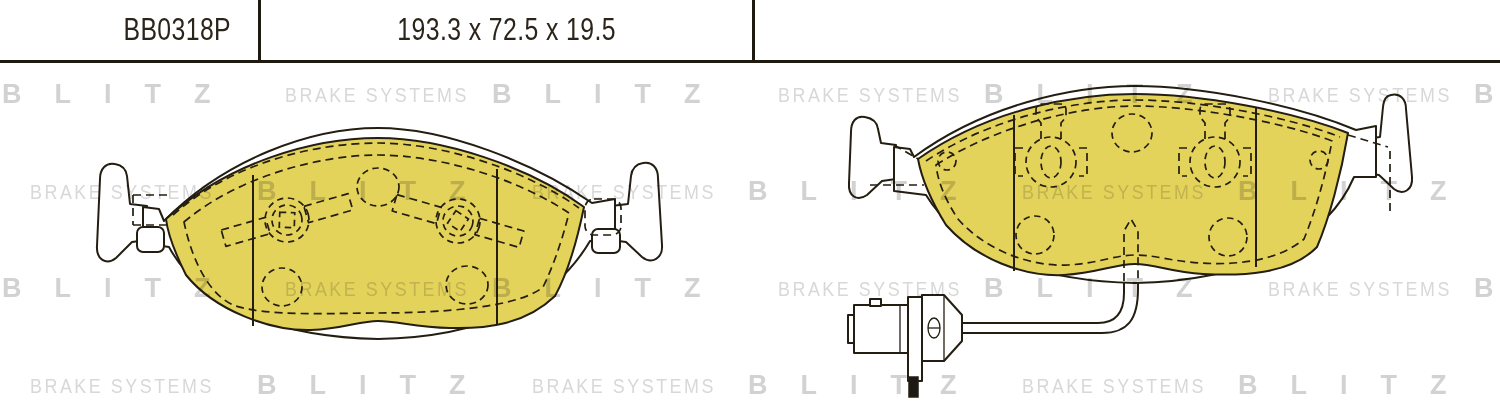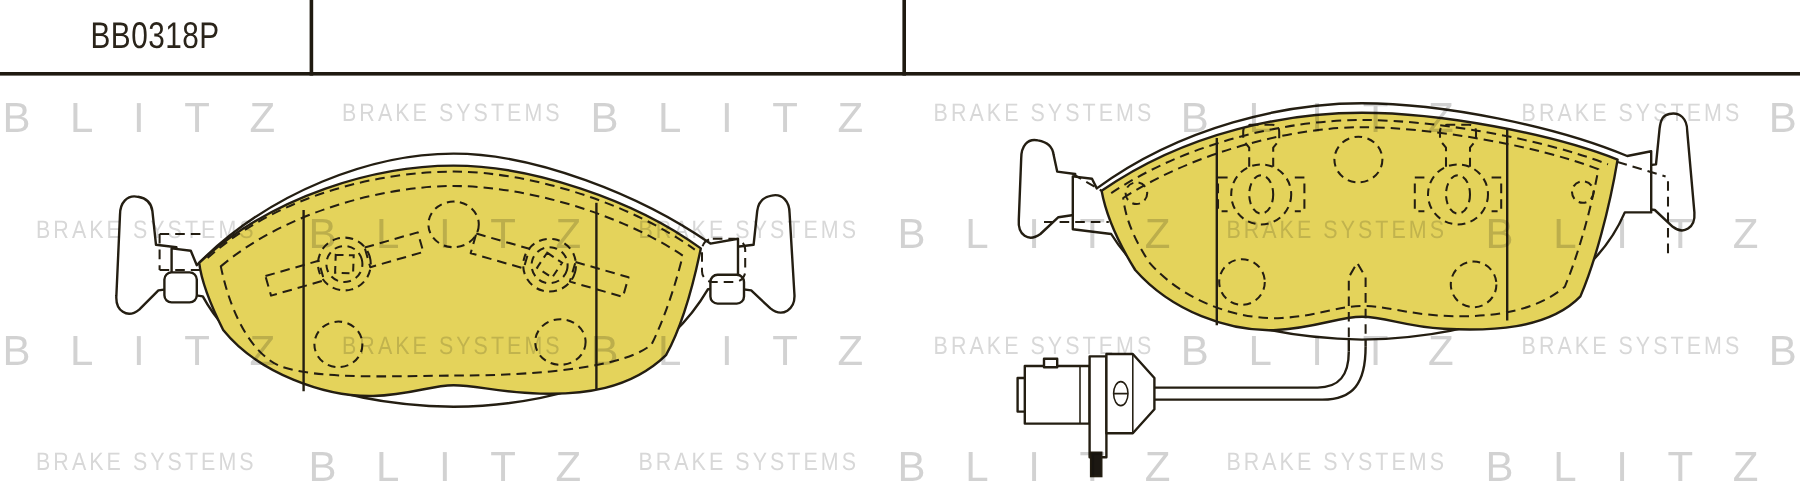--- a/index.html
+++ b/index.html
@@ -15,51 +15,54 @@
     position:relative;width:1500px;height:417px;background:#fff;
     overflow:hidden;font-family:"Liberation Sans",sans-serif;
   }
   
   #header{position:absolute;left:0;top:0;width:1500px;height:60px;border-bottom:3px solid var(--rule);}
   .hcell{position:absolute;top:0;height:60px;display:flex;align-items:center;justify-content:center;}
   .hcell span{
     display:inline-block;font-size:31px;color:var(--header-text);
     transform:scaleX(.8);transform-origin:center;white-space:nowrap;letter-spacing:.5px;
   }
-  #cell-part{left:0;width:258px;}
+  #cell-part{left:0;width:258px;padding-left:48px;}
   #cell-dim1{left:261px;width:491px;}
   #cell-dim2{left:755px;width:745px;}
   .vdiv{position:absolute;top:0;width:3px;height:63px;background:var(--rule);}
   #vdiv1{left:258px;} #vdiv2{left:752px;}
   
   svg{position:absolute;overflow:visible;}
   #pad-left-svg{left:85px;top:115px;}
   #pad-right-svg{left:840px;top:85px;}
   .plate{fill:#fff;stroke:var(--ink);stroke-width:2;stroke-linejoin:round;}
   .pad{fill:var(--yellow);stroke:var(--ink);stroke-width:2;stroke-linejoin:round;}
   .solid{fill:none;stroke:var(--ink);stroke-width:2;}
   .thin{fill:none;stroke:var(--ink);stroke-width:1.3;}
   .dash{fill:none;stroke:var(--ink);stroke-width:1.7;stroke-dasharray:8 5;stroke-linejoin:round;}
   .dashc{fill:none;stroke:var(--ink);stroke-width:1.7;stroke-dasharray:6.5 4.5;}
   .darkfill{fill:#1c1812;stroke:var(--ink);stroke-width:1.5;}
   
   #watermark{position:absolute;left:0;top:0;width:1500px;height:417px;mix-blend-mode:multiply;pointer-events:none;}
   .wm-row{position:absolute;left:0;width:100%;height:30px;}
   .wm{position:absolute;top:0;white-space:nowrap;font-family:"Liberation Sans",sans-serif;}
-  .wm-blitz{font-weight:normal;font-size:35px;letter-spacing:33px;color:var(--wm1);line-height:1;}
+  .wm-blitz{font-weight:bold;font-size:27px;letter-spacing:33px;color:var(--wm1);line-height:1;}
   .wm-brake{font-size:21px;letter-spacing:3px;color:var(--wm2);line-height:1;transform:scaleX(.85);transform-origin:0 0;margin-top:3px;}
 </style>
 </head>
 <body>
 
 <div id="stage">
 
   <div id="header">
     <div class="hcell" id="cell-part">
       <span>BB0318P</span>
+    </div>
+    <div class="hcell" id="cell-dim1">
+      <span>193.3 x 72.5 x 19.5</span>
     </div>
     <div class="vdiv" id="vdiv1"></div>
     <div class="vdiv" id="vdiv2"></div>
   </div>
 
   <svg id="pad-left-svg" width="590" height="250" viewBox="0 0 590 250">
     <g>
 
       <path class="plate" d="M30,49 C21,47 15,54 15,64 L12,131 C11,144 21,151 31,143 L47,127 L62,125 L62,91 L45,89 L42,61 C41,53 36,50 30,49 Z"></path>
 

